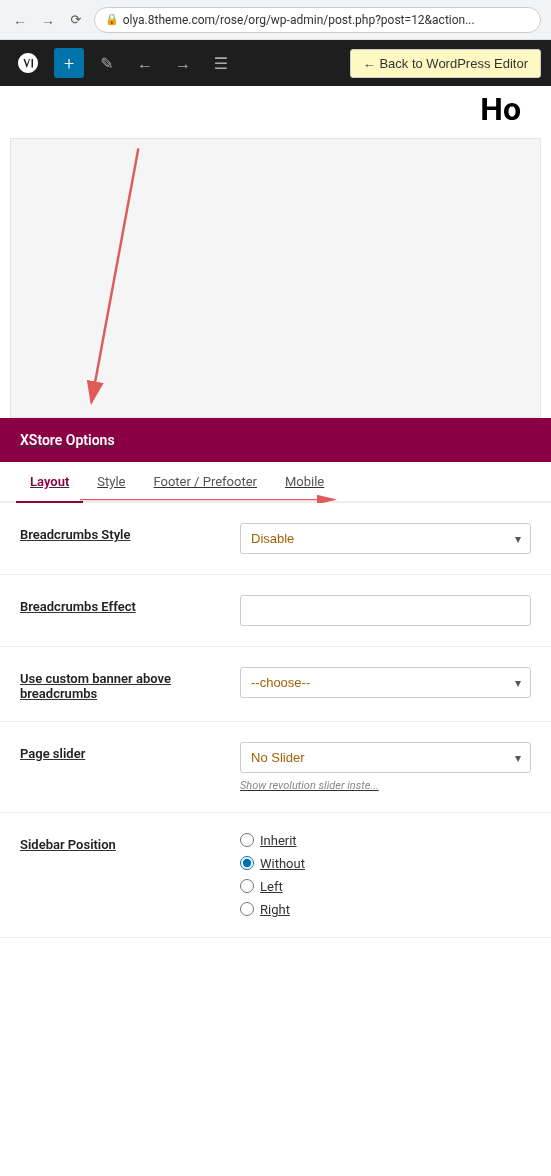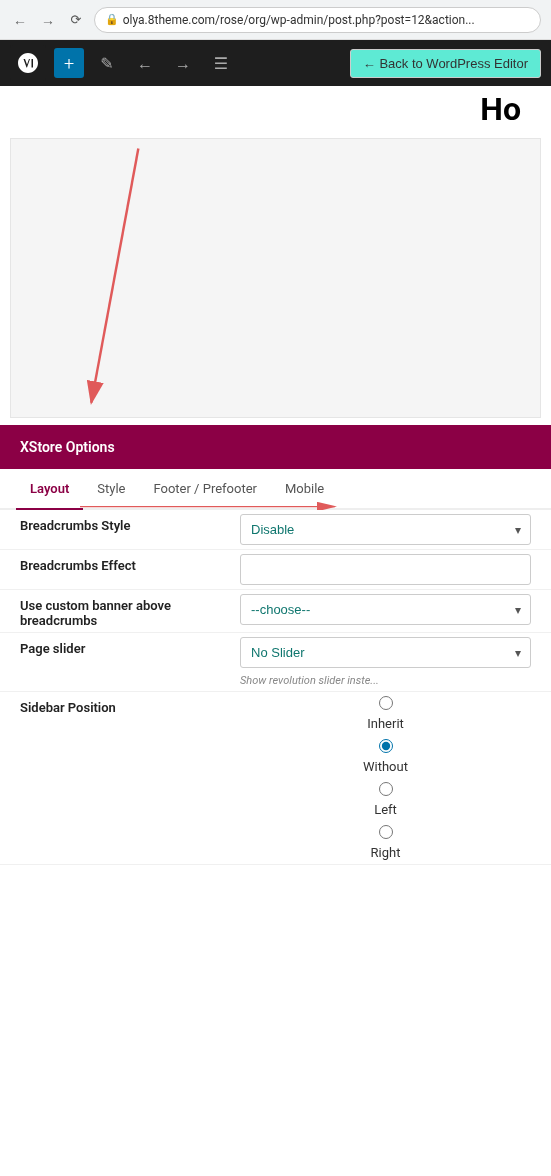--- a/index.html
+++ b/index.html
@@ -100,21 +100,21 @@
       height: 30px;
       display: flex;
       align-items: center;
       justify-content: center;
       cursor: pointer;
       color: #aaa;
       font-size: 16px;
     }
     .back-to-editor-btn {
       margin-left: auto;
-      background: #5eead4;
+      background: #fef9c3;
       border: 1px solid #ccc;
       border-radius: 3px;
       padding: 6px 12px;
       font-size: 13px;
       cursor: pointer;
       color: #333;
       display: flex;
       align-items: center;
       gap: 4px;
     }
@@ -141,21 +141,22 @@
       top: 0;
       left: 0;
       width: 100%;
       height: 100%;
       pointer-events: none;
     }
 
     
     .xstore-options-panel {
       background: #fff;
-      margin-top: 7px;
+      margin-top: 0;
+      text-decoration: underline;
     }
 
     .xstore-header {
       background: #8b0045;
       color: #fff;
       padding: 14px 20px;
       font-size: 14px;
       font-weight: 600;
     }
 
@@ -200,21 +201,21 @@
       margin-left: 2px;
     }
 
     
     .settings-body {
       padding: 0;
     }
     .setting-row {
       display: flex;
       align-items: flex-start;
-      padding: 4px 20px;
+      padding: 20px 20px;
       border-bottom: 1px solid #f0f0f0;
       gap: 20px;
     }
     .setting-label {
       flex: 0 0 200px;
       font-size: 13px;
       font-weight: 600;
       color: #222;
       padding-top: 4px;
     }
@@ -225,21 +226,21 @@
       gap: 6px;
     }
     .setting-select {
       appearance: none;
       -webkit-appearance: none;
       background: #fff;
       border: 1px solid #ccc;
       border-radius: 3px;
       padding: 7px 30px 7px 10px;
       font-size: 13px;
-      color: #0f766e;
+      color: #a16207;
       width: 100%;
       cursor: pointer;
       position: relative;
     }
     .select-wrapper {
       position: relative;
       width: 100%;
     }
     .select-wrapper::after {
       content: '▾';
@@ -266,25 +267,23 @@
     }
 
     
     .radio-group {
       display: flex;
       flex-direction: column;
       gap: 8px;
     }
     .radio-item {
       display: flex;
-      align-items: center;
       gap: 6px;
       font-size: 13px;
       color: #333;
-      flex-direction: column;
     }
     .radio-item input[type="radio"] {
       width: 14px;
       height: 14px;
       cursor: pointer;
       accent-color: #0073aa;
     }
 
     
     .canvas-wrapper {

